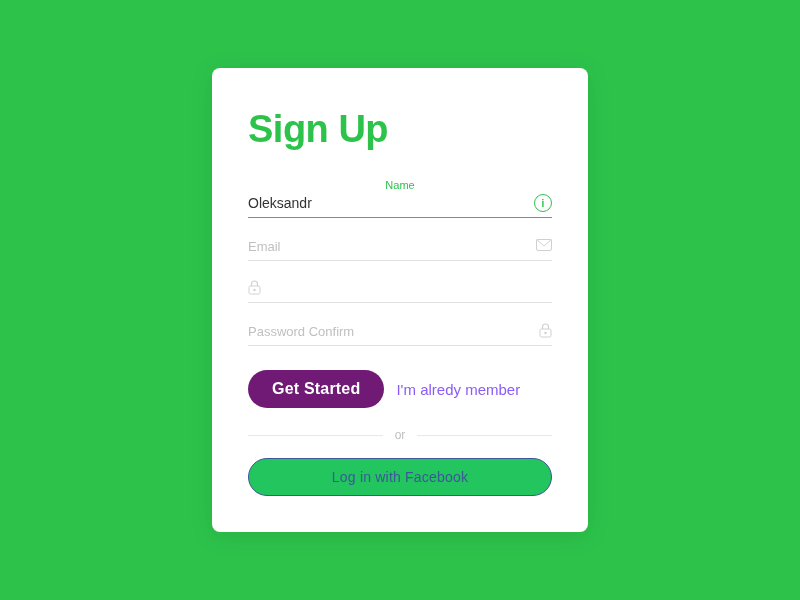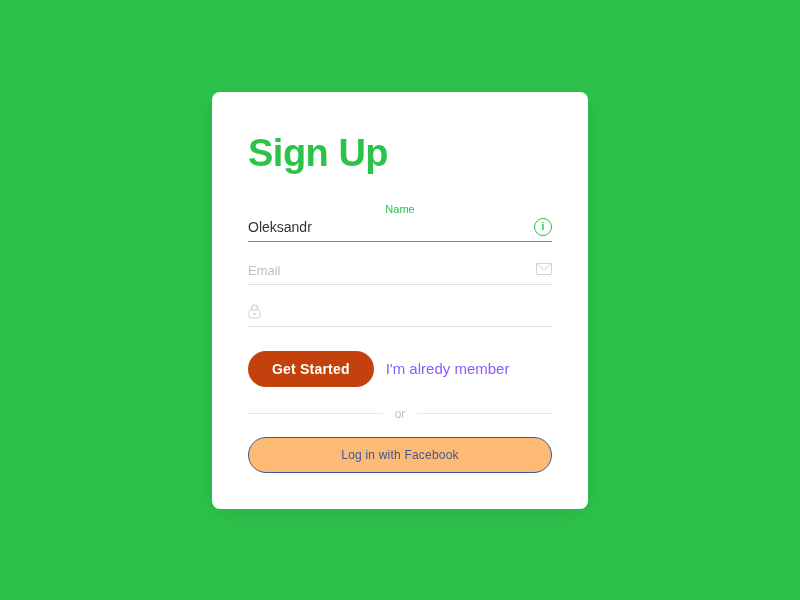--- a/index.html
+++ b/index.html
@@ -104,26 +104,26 @@
     }
 
     .actions-row {
       display: flex;
       align-items: center;
       margin-top: 24px;
       gap: 12px;
     }
 
     .btn-get-started {
-      background: #c2410c;
+      background: #701a75;
       color: #fff;
       border: none;
       border-radius: 24px;
       padding: 10px 24px;
-      font-size: 14px;
+      font-size: 16px;
       font-weight: 600;
       cursor: pointer;
       white-space: nowrap;
       letter-spacing: 0.2px;
     }
 
     .link-already-member {
       color: #8b5cf6;
       font-size: 15px;
       cursor: pointer;
@@ -147,25 +147,25 @@
     }
 
     .divider-text {
       color: #c0c0c0;
       font-size: 12px;
     }
 
     .btn-facebook {
       width: 100%;
       border: 1.5px solid #3b5998;
-      background: #fdba74;
+      background: #22c55e;
       color: #3b5998;
       border-radius: 24px;
       padding: 10px;
-      font-size: 12px;
+      font-size: 14px;
       font-weight: 500;
       cursor: pointer;
       letter-spacing: 0.2px;
     }
   </style>
 </head>
 <body>
 
 <div class="card">
 
@@ -200,20 +200,32 @@
         <svg width="13" height="16" viewBox="0 0 13 16" fill="none">
           <rect x="1" y="7" width="11" height="8" rx="1.5" stroke="#d0d0d0" fill="none"></rect>
           <path d="M3.5 7V5a3 3 0 0 1 6 0v2" stroke="#d0d0d0" fill="none" stroke-width="1.2"></path>
           <circle cx="6.5" cy="11" r="1.2" fill="#d0d0d0"></circle>
         </svg>
       </span>
     </div>
   </div>
 
   
+  <div class="field-group">
+    <div class="field-input-wrapper">
+      <input class="field-input" type="password" placeholder="Password Confirm" style="">
+      <span class="icon-lock">
+        <svg width="13" height="16" viewBox="0 0 13 16" fill="none">
+          <rect x="1" y="7" width="11" height="8" rx="1.5" stroke="#d0d0d0" fill="none"></rect>
+          <path d="M3.5 7V5a3 3 0 0 1 6 0v2" stroke="#d0d0d0" fill="none" stroke-width="1.2"></path>
+          <circle cx="6.5" cy="11" r="1.2" fill="#d0d0d0"></circle>
+        </svg>
+      </span>
+    </div>
+  </div>
 
   
   <div class="actions-row">
     <button class="btn-get-started">Get Started</button>
     <a class="link-already-member">I'm alredy member</a>
   </div>
 
   
   <div class="divider-row">
     <div class="divider-line"></div>

